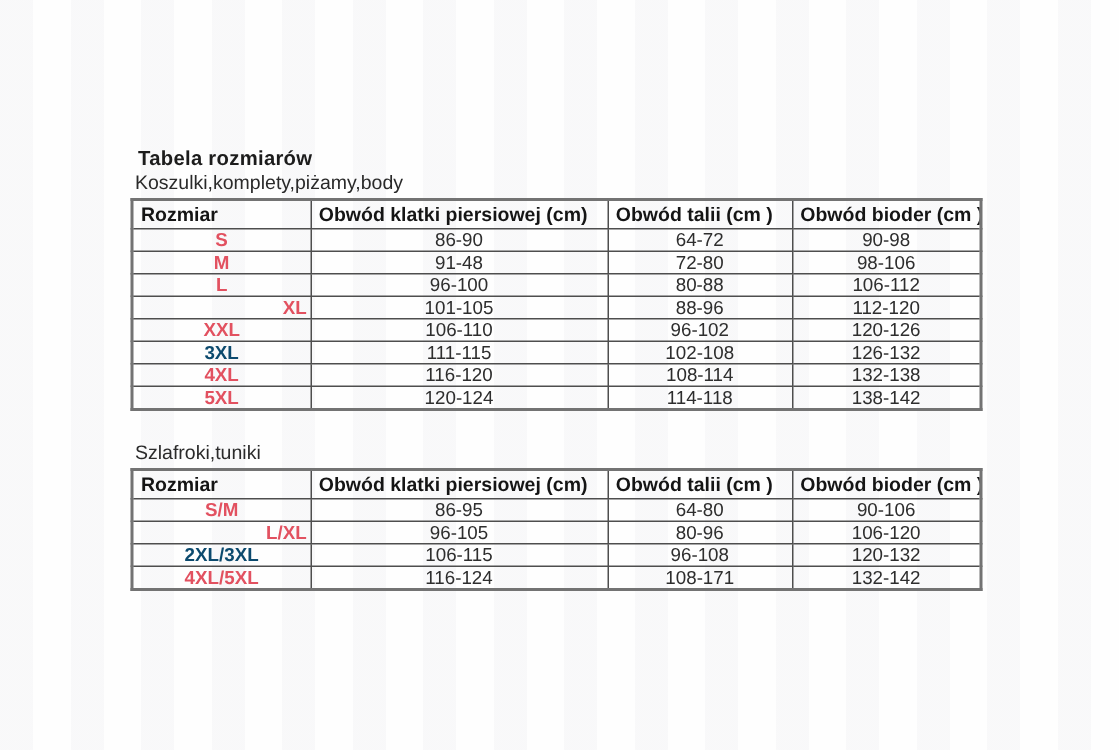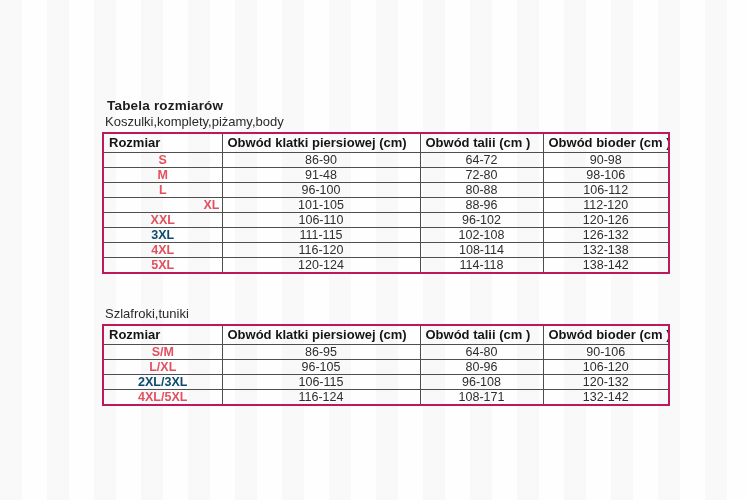--- a/index.html
+++ b/index.html
@@ -18,48 +18,48 @@
     position: absolute; inset: 0;
     background: repeating-linear-gradient(
       90deg,
       rgba(244,244,246,0.55) 0px, rgba(244,244,246,0.55) 22px,
       rgba(255,255,255,0) 22px, rgba(255,255,255,0) 47px
     );
     pointer-events: none;
   }
   .content {
     position: absolute;
-    left: 102px; top: 98px;
+    left: 87px; top: 98px;
     width: 566px;
   }
   .doc-title {
     font-size: 13.5px;
     font-weight: bold;
     color: #1c1c1c;
     margin-left: 5px;
     letter-spacing: 0.2px;
   }
   .section-label {
     font-size: 13px;
     color: #2a2a2a;
     margin-left: 3px;
     margin-top: 1px;
     margin-bottom: 3px;
   }
   .section-label.second {
-    margin-top: 12px;
+    margin-top: 0;
   }
   .gap-between {
     height: 20px;
   }
   table.size-table {
     border-collapse: collapse;
     table-layout: fixed;
     width: 566px;
-    border: 2px solid #be185d;
+    border: 2px solid #737373;
   }
   table.size-table col.c-size  { width: 119px; }
   table.size-table col.c-chest { width: 198px; }
   table.size-table col.c-waist { width: 123px; }
   table.size-table col.c-hips  { width: 126px; }
   table.size-table th, table.size-table td {
     border: 1px solid #4e4e4e;
     font-size: 13px;
     white-space: nowrap;
     overflow: hidden;
@@ -180,21 +180,21 @@
         </tr>
       </thead>
     <tbody>
         <tr>
           <td class="size-cell" style="color: rgb(226, 81, 96);">S/M</td>
           <td>86-95</td>
           <td>64-80</td>
           <td>90-106</td>
         </tr>
         <tr>
-          <td class="size-cell" style="color: rgb(226, 81, 96);">L/XL</td>
+          <td class="size-cell" style="color: rgb(226, 81, 96); text-align: right;">L/XL</td>
           <td>96-105</td>
           <td>80-96</td>
           <td>106-120</td>
         </tr>
         <tr>
           <td class="size-cell" style="color: #0c4a6e;">2XL/3XL</td>
           <td>106-115</td>
           <td>96-108</td>
           <td>120-132</td>
         </tr>

